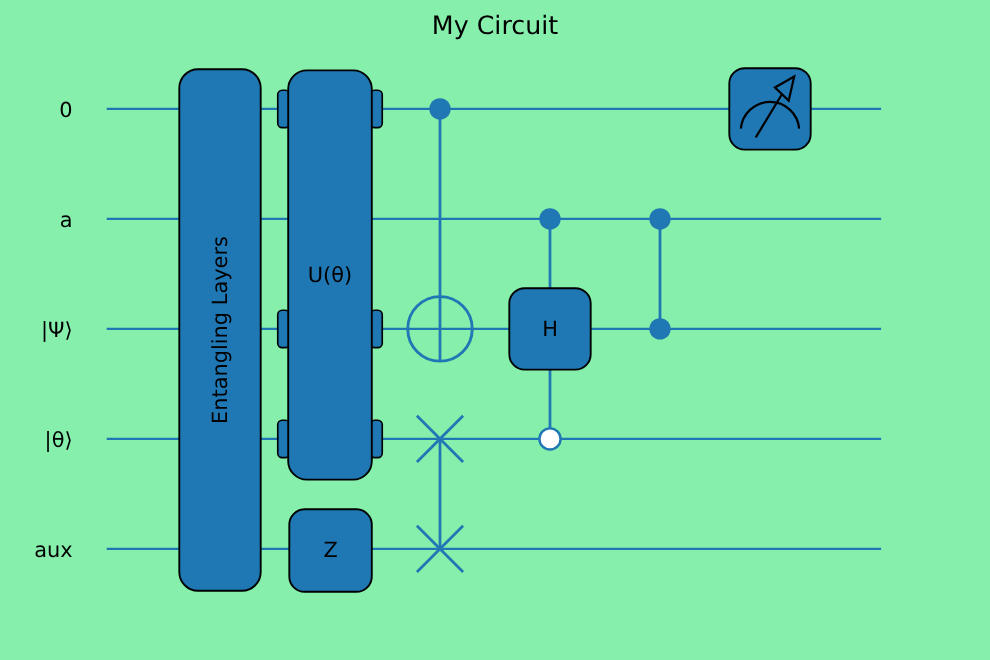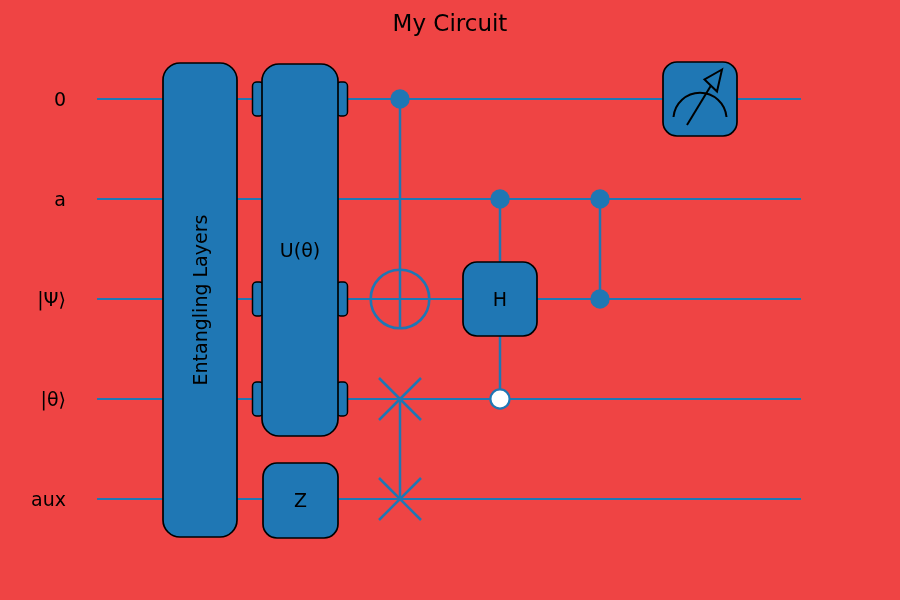--- a/index.html
+++ b/index.html
@@ -1,19 +1,19 @@
 <!DOCTYPE html>
 <html><head>
 <meta charset="utf-8">
 <style>
   html, body { margin: 0; padding: 0; background: #ffffff; }
   .stage {
     position: relative;
     width: 900px; height: 600px;
-    background: #ef4444;
+    background: #86efac;
     font-family: "DejaVu Sans", sans-serif;
     overflow: hidden;
   }
   svg { display: block; }
   svg text {
     font-family: "DejaVu Sans", sans-serif;
     fill: #000000;
   }
   .title-text { font-size: 23px; }
   .wire-label { font-size: 19px; }

